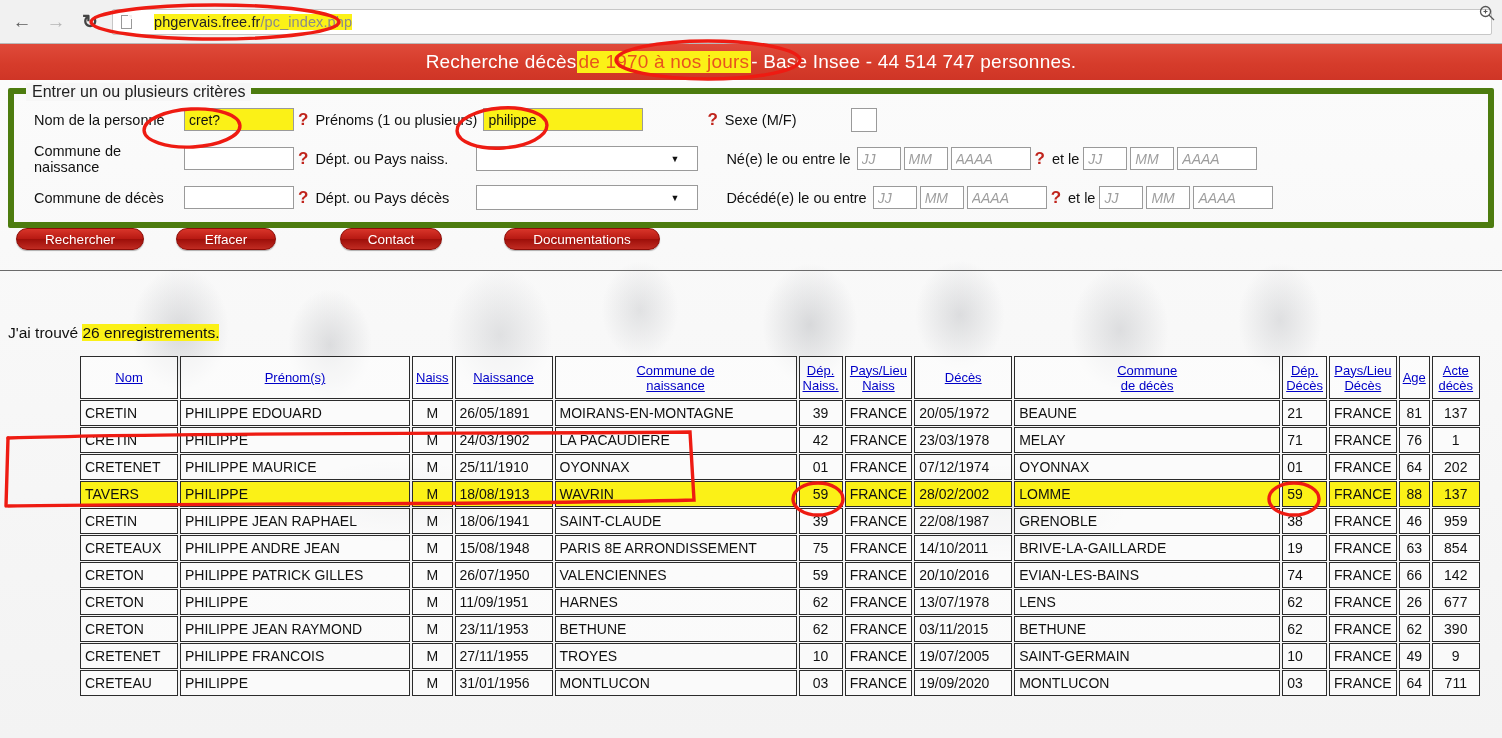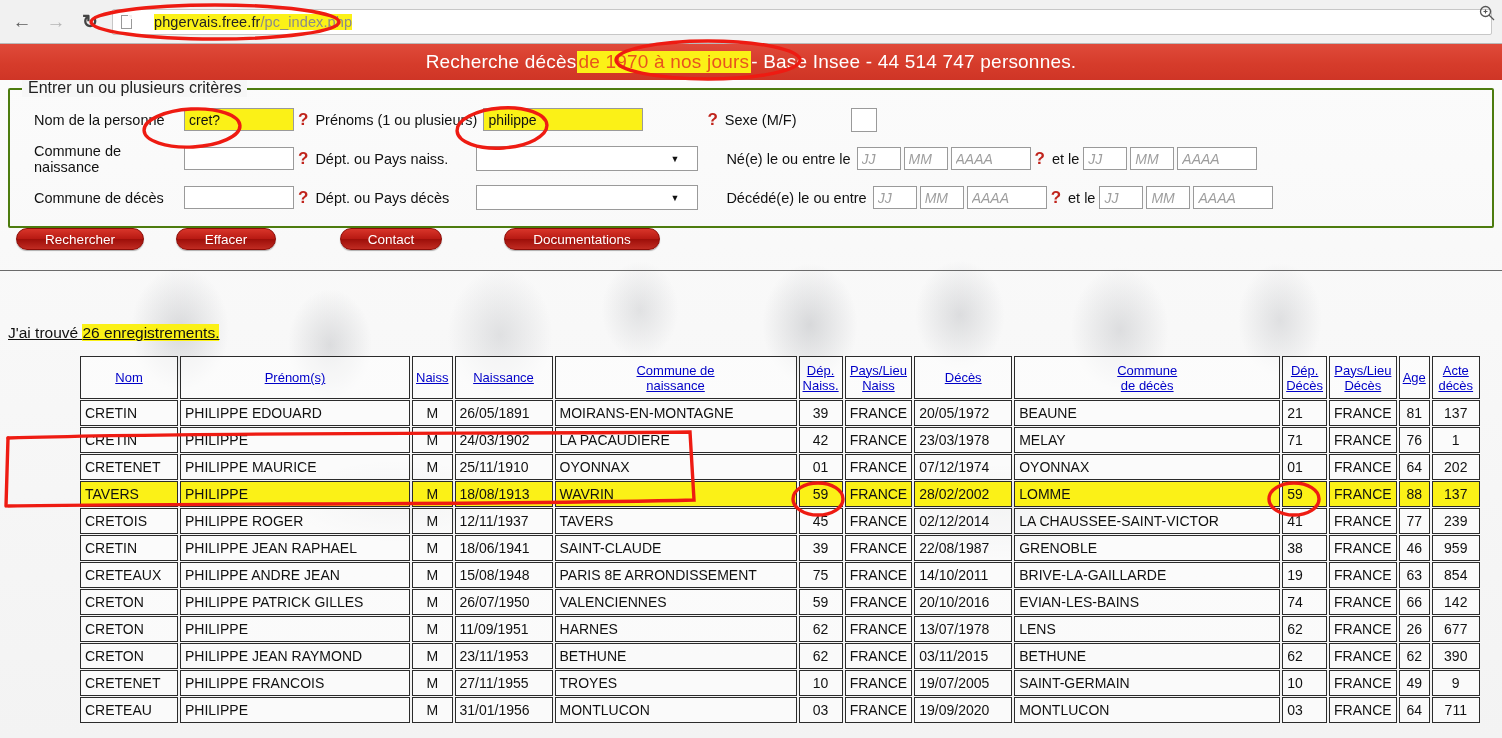--- a/index.html
+++ b/index.html
@@ -61,21 +61,21 @@
       radial-gradient(ellipse 60px 82px at 1280px 240px, rgba(90,95,105,.16), transparent 70%),
       radial-gradient(ellipse 160px 60px at 400px 420px, rgba(100,105,115,.10), transparent 70%),
       radial-gradient(ellipse 180px 70px at 1000px 430px, rgba(100,105,115,.10), transparent 70%),
       linear-gradient(180deg,#fbfbfb,#f3f3f3);
     pointer-events:none;
   }
 
   
   .criteria{
     position:absolute; left:8px; top:8px; right:8px; height:140px;
-    border:2px solid #4d7c0f; border-radius:2px;
+    border:6px solid #4d7c0f; border-radius:2px;
   }
   .criteria-legend{
     position:absolute; left:12px; top:-11px; background:#f7f7f7;
     padding:0 6px; font-size:16px; color:#222;
   }
   .form-grid{ position:absolute; top:20px; left:10px; right:0; }
   .frow{ display:flex; align-items:center; height:39px;padding-left:24px; }
   .lbl{ font-size:14.5px; color:#111; }
   .q{ color:#c0241c; font-weight:bold; font-size:17px; margin:0 7px 0 4px; }
   .inp{
@@ -98,21 +98,21 @@
     position:absolute; height:22px; border-radius:11px; color:#fff;
     background:linear-gradient(180deg,#d9352a 0%,#b81a13 48%,#9e0f0a 52%,#c02b22 100%);
     border:1px solid #8d0d08;
     display:flex; align-items:center; justify-content:center;
     font-size:13.5px; box-shadow:0 1px 1px rgba(0,0,0,.3);
   }
 
   .hr-sep{ position:absolute; left:0; right:0; top:190px; height:1px; background:#6b6b6b; }
 
   .found{
-    position:absolute; left:8px; top:244px; font-size:15.5px; color:#111;text-decoration:underline;
+    position:absolute; left:8px; top:244px; font-size:15.5px; color:#111;
   }
   .found .hl{ background:#fbf117; }
 
   
   .tablewrap{ position:absolute; left:78px; top:275px; }
   table.results{ border-collapse:separate; border-spacing:2px 1px; }
   table.results th{
     border:1px solid #2b2b2b; background:rgba(255,255,255,.55);
     color:#0000c8; font-size:13px; text-decoration:underline;
     font-weight:normal; padding:2px 3px; line-height:15px; height:43px;
@@ -306,35 +306,20 @@
             <td class="w-dnai c">59</td>
             <td class="w-pnai c">FRANCE</td>
             <td class="w-dec">28/02/2002</td>
             <td class="w-cdec">LOMME</td>
             <td class="w-ddec">59</td>
             <td class="w-pdec c">FRANCE</td>
             <td class="w-age c">88</td>
             <td class="w-acte c">137</td>
           </tr>
           <tr>
-            <td class="w-nom nom">CRETOIS</td>
-            <td class="w-pre">PHILIPPE ROGER</td>
-            <td class="w-sexe c">M</td>
-            <td class="w-nai">12/11/1937</td>
-            <td class="w-cnai">TAVERS</td>
-            <td class="w-dnai c">45</td>
-            <td class="w-pnai c">FRANCE</td>
-            <td class="w-dec">02/12/2014</td>
-            <td class="w-cdec">LA CHAUSSEE-SAINT-VICTOR</td>
-            <td class="w-ddec">41</td>
-            <td class="w-pdec c">FRANCE</td>
-            <td class="w-age c">77</td>
-            <td class="w-acte c">239</td>
-          </tr>
-          <tr>
             <td class="w-nom nom">CRETIN</td>
             <td class="w-pre">PHILIPPE JEAN RAPHAEL</td>
             <td class="w-sexe c">M</td>
             <td class="w-nai">18/06/1941</td>
             <td class="w-cnai">SAINT-CLAUDE</td>
             <td class="w-dnai c">39</td>
             <td class="w-pnai c">FRANCE</td>
             <td class="w-dec">22/08/1987</td>
             <td class="w-cdec">GRENOBLE</td>
             <td class="w-ddec">38</td>

